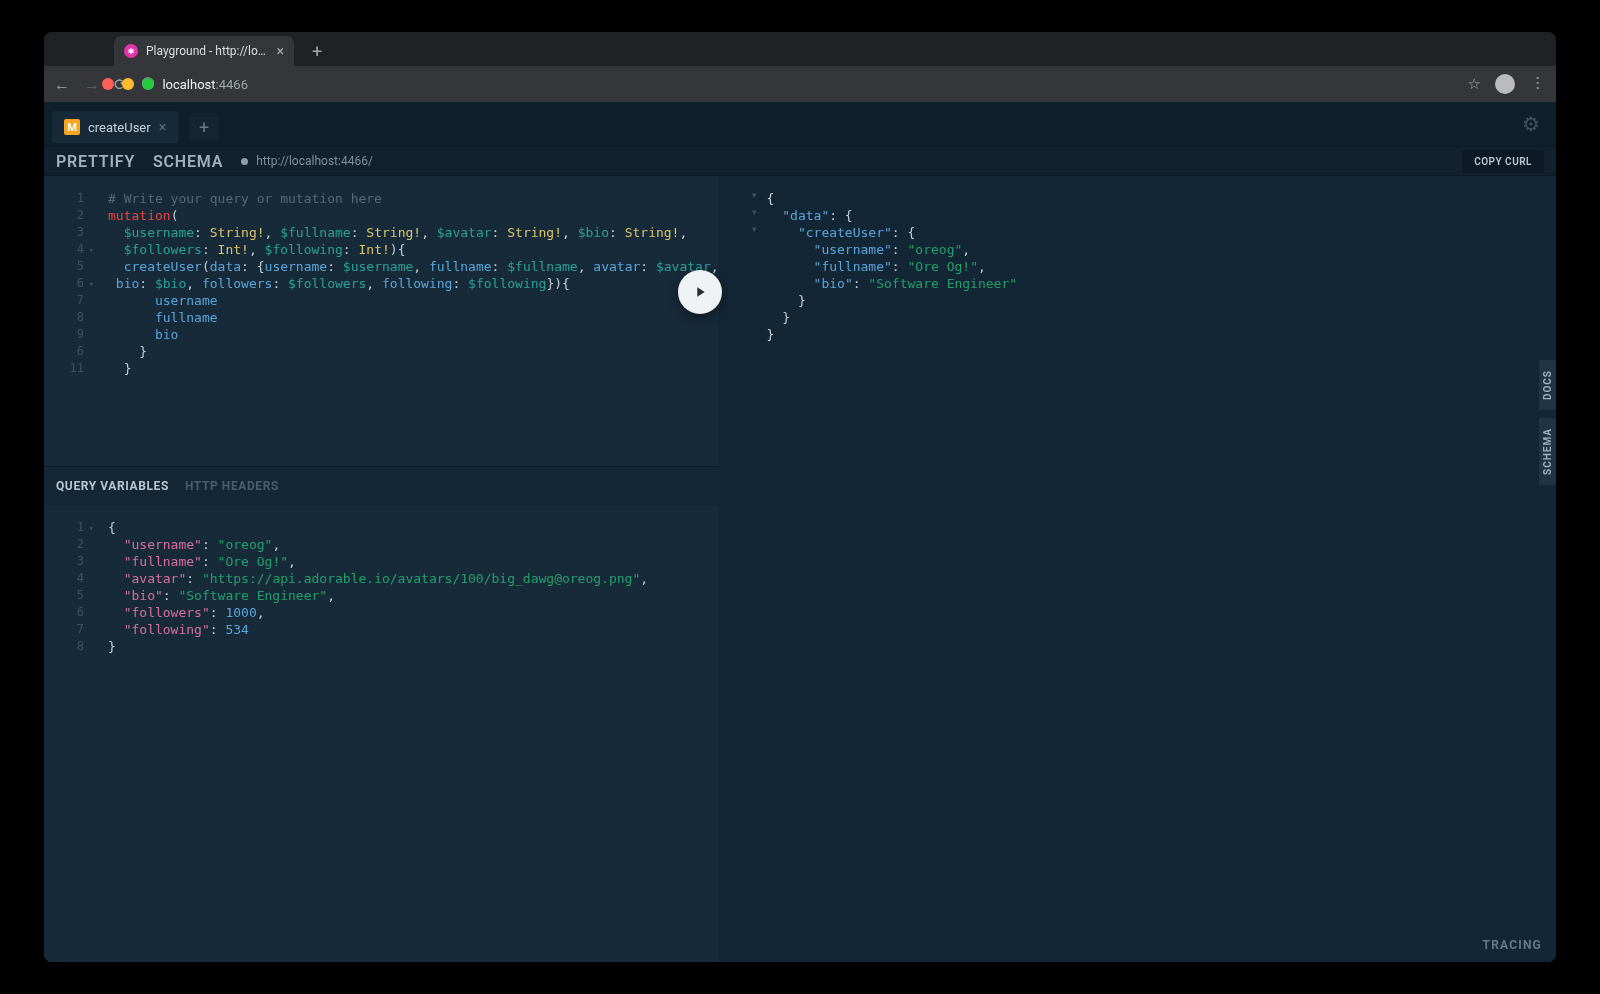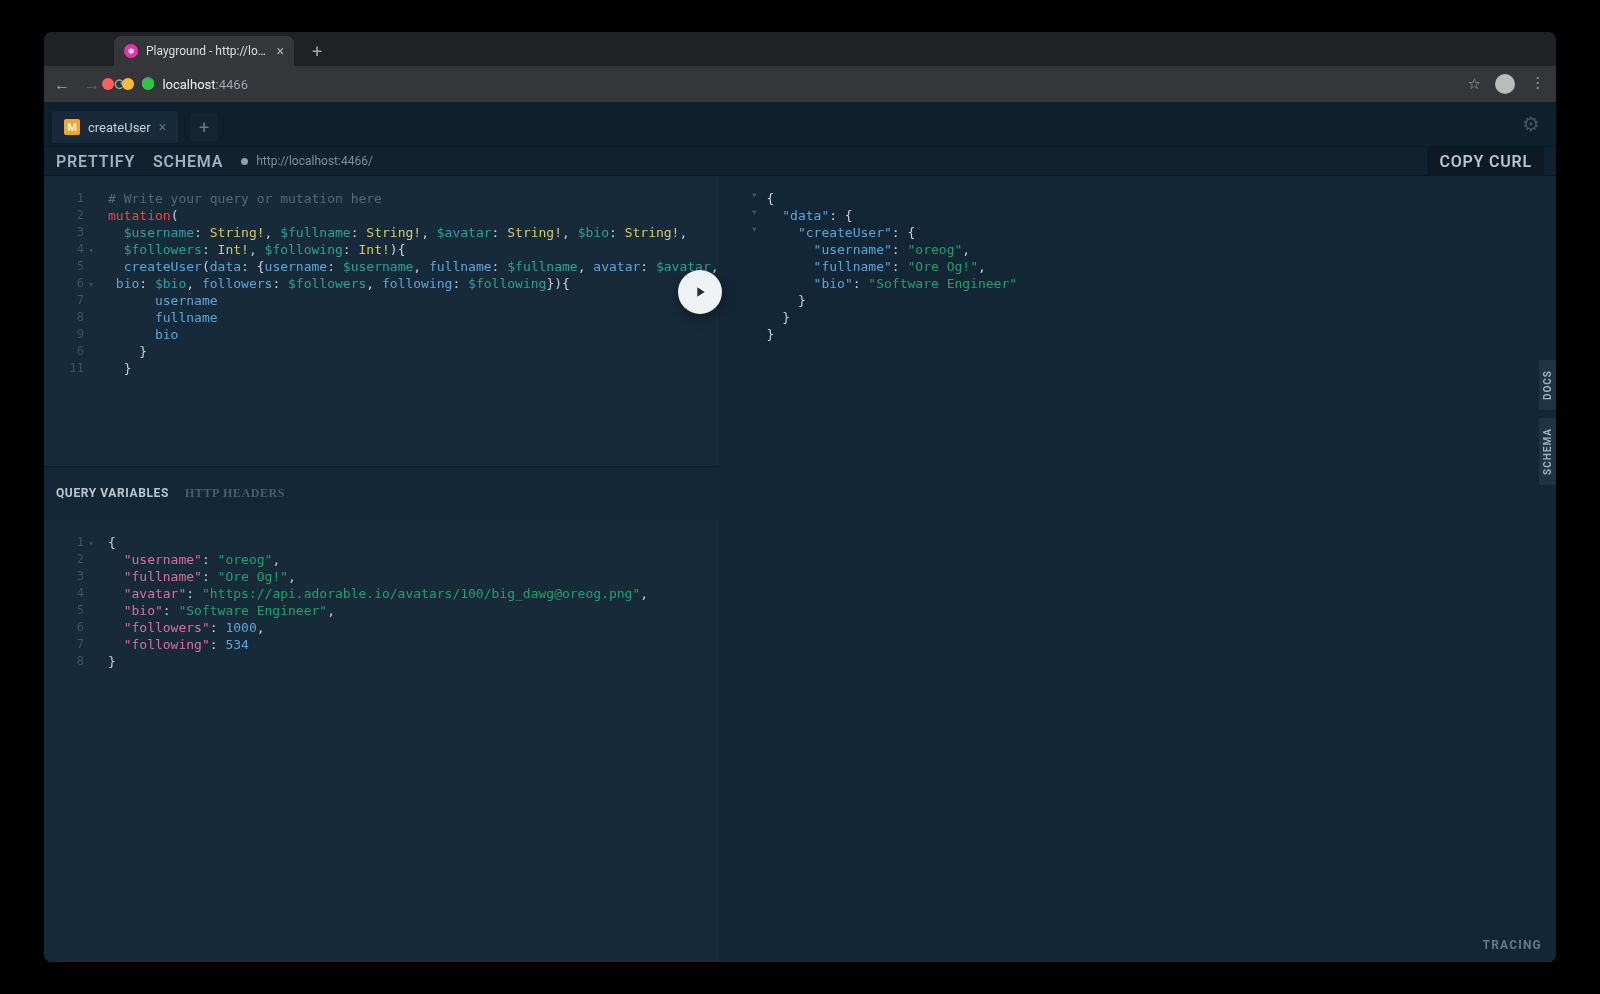--- a/index.html
+++ b/index.html
@@ -141,21 +141,21 @@
     color:#9fb2c0;font-size:16px;letter-spacing:0.05em;font-weight:600;
   }
   .pg-endpoint {
     display:flex;align-items:center;gap:8px;
     font-size:12px;color:#7e8e9a;
   }
   .pg-endpoint .dot2 { width:7px;height:7px;border-radius:50%;background:#8fa0ac; }
   .copycurl {
     margin-left:auto;background:#0d1a25;
     padding:6px 12px;border-radius:3px;
-    color:#b9c6d0;font-size:16px;font-weight:600;letter-spacing:0.05em;
+    color:#b9c6d0;font-size:10px;font-weight:600;letter-spacing:0.05em;
   }
 
   .pg-main {
     flex:1;display:flex;min-height:0;position:relative;
   }
   .leftpane {
     flex:0 0 656px;
     display:flex;flex-direction:column;
     min-height:0;
     background:#172a3a;
@@ -197,26 +197,26 @@
   .tok-punct{color:#c7d0d9;}
   .tok-str{color:#22a06b;}
   .tok-num{color:#5aa6d8;}
   .tok-key{color:#d86fa1;}
   .tok-data{color:#5aa6d8;}
   .tok-white{color:#c7d0d9;}
 
   .vars-head {
     background:#142737;
     border-top:1px solid #0c1a26;
-    padding:19px 12px;
+    padding:12px 12px;
     display:flex;gap:16px;
   }
   .vars-head .vh { font-size:12px;font-weight:700;letter-spacing:0.05em; }
   .vars-head .active{color:#b9c6d0;}
-  .vars-head .inactive{color:#4a5d6c;font-family:Liberation Serif, serif;}
+  .vars-head .inactive{color:#4a5d6c;}
 
   .vars-body {
     flex:1;display:flex;padding:14px 0;overflow:hidden;min-height:0;
   }
 
   .rightpane {
     flex:1;
     background:#132636;
     display:flex;
     min-height:0;

